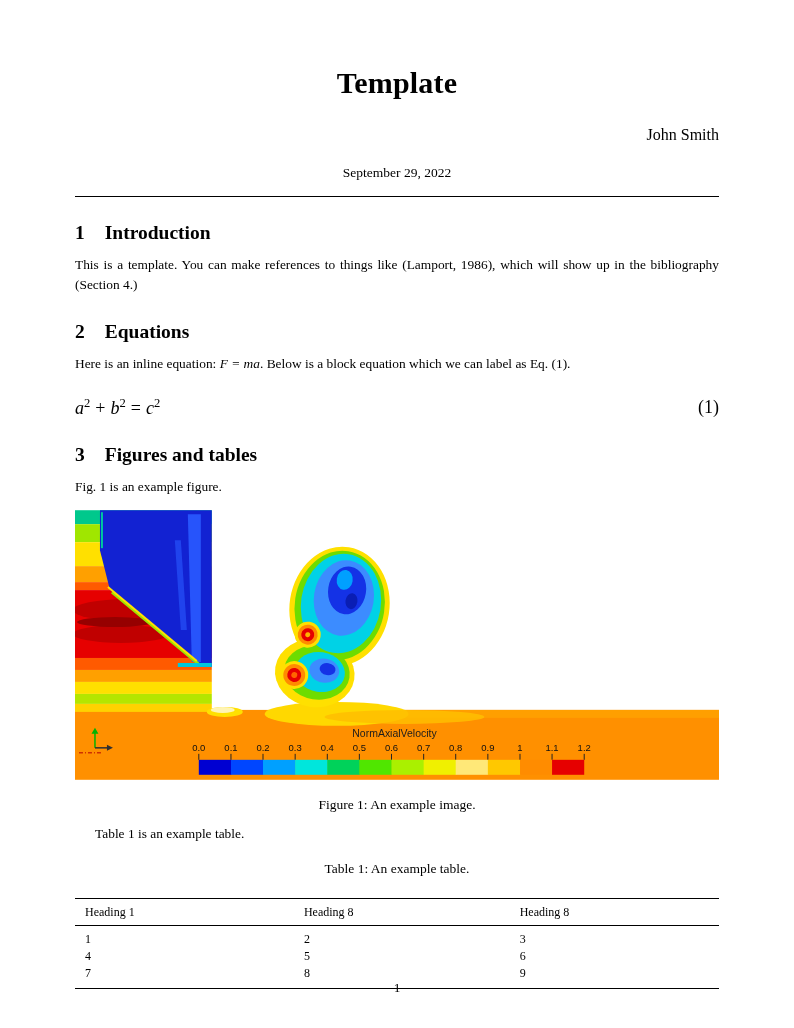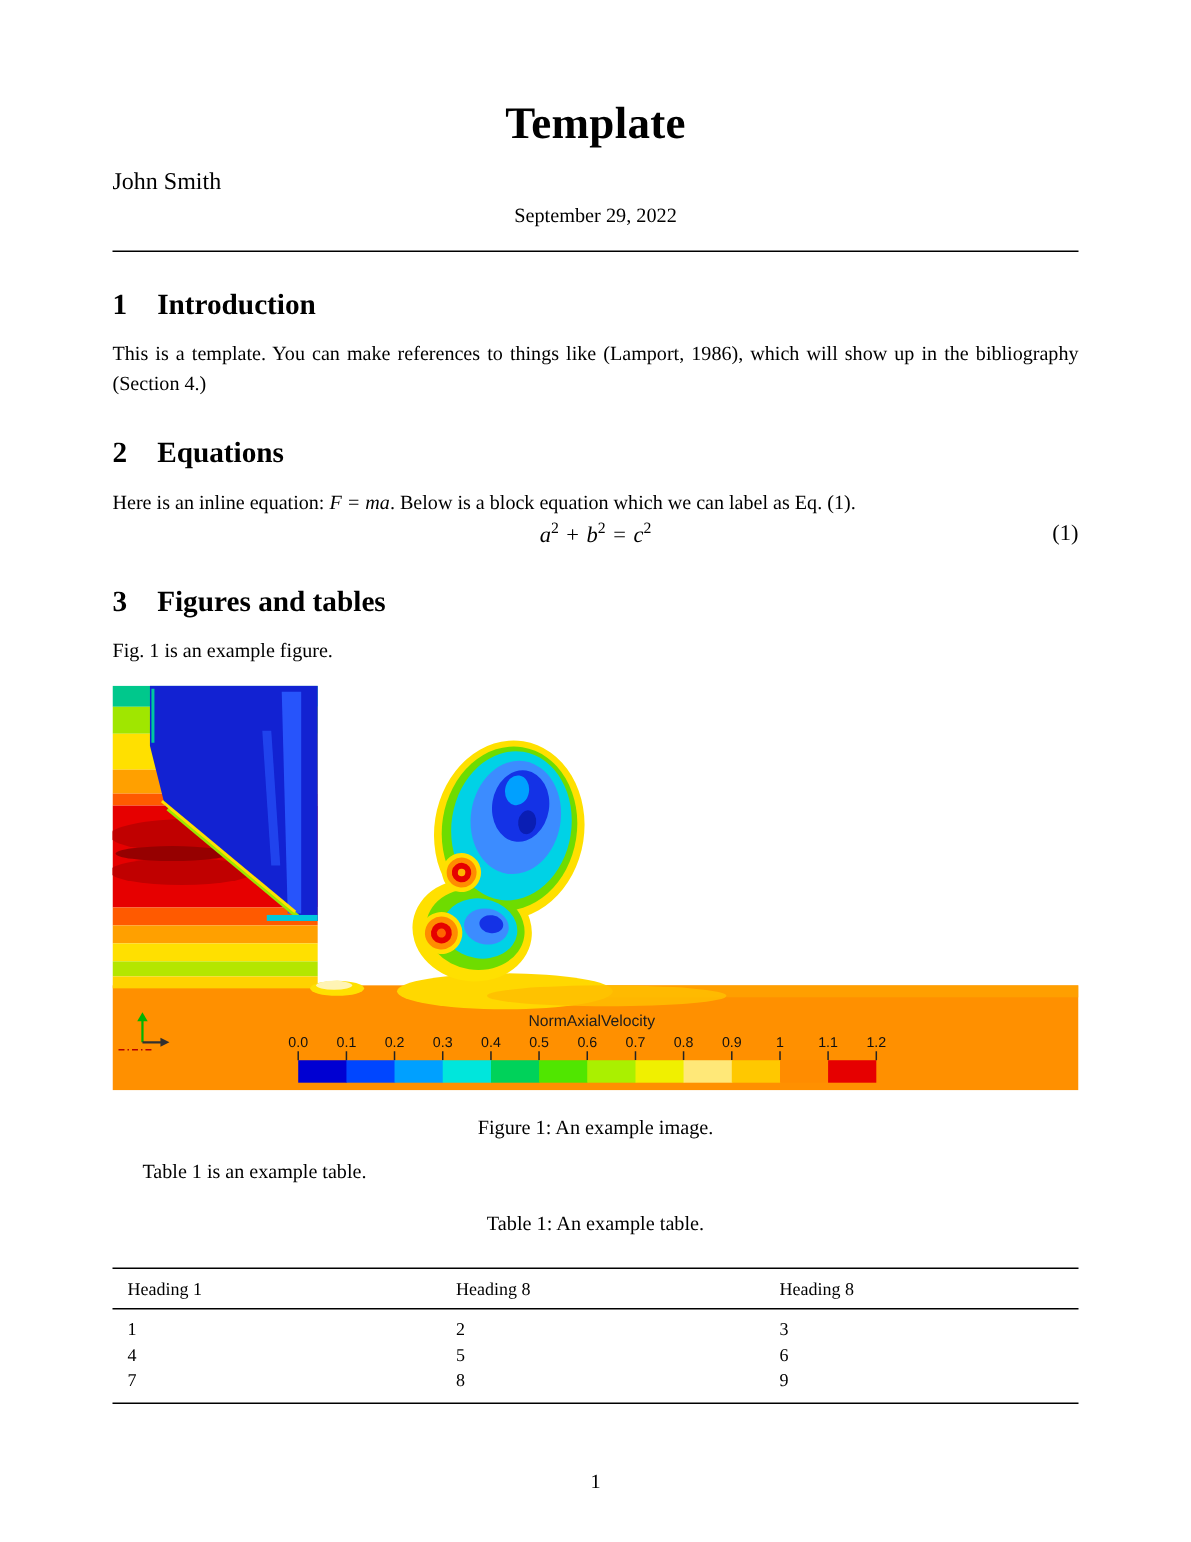--- a/index.html
+++ b/index.html
@@ -1,32 +1,32 @@
 <!DOCTYPE html>
 <html><head>
 <meta charset="utf-8">
 <style>
   html,body { margin:0; padding:0; background:#ffffff; }
   body { width:794px; height:1028px; font-family:"Liberation Serif", serif; color:#000; }
   .page { position:relative; width:794px; height:1028px; overflow:hidden; background:#fff; }
   .content { padding:0 75px; }
 
   .title { text-align:center; font-size:30px; font-weight:bold; margin-top:66px; letter-spacing:0.2px; }
-  .author { text-align:left; font-size:16px; margin-top:13px; }
-  .date { text-align:center; font-size:13.5px; margin-top:5px; }
+  .author { text-align:right; font-size:16px; margin-top:26px; }
+  .date { text-align:center; font-size:13.5px; margin-top:21px; }
   .title-rule { border:none; border-top:1.2px solid #000; margin:15px 0 0 0; }
 
   .sec { font-weight:bold; font-size:19.5px; margin-top:25px; }
   .sec-num { margin-right:20px; }
 
   .body-text { font-size:13.4px; line-height:1.52; text-align:justify; margin:11px 0 0 0; }
   .indent { text-indent:20px; text-align:left; }
   .math { font-style:italic; }
 
-  .equation { position:relative; margin-top:2px; font-size:15px; text-align:center; }
+  .equation { position:relative; margin-top:22px; font-size:18px; }
   .eq-body .mi { font-style:italic; }
   .eq-body .mo { margin:0 5px; }
   .eq-body sup { font-size:70%; }
   .eq-num { position:absolute; right:0; top:1px; }
 
   .figure-wrap { margin-top:12px; }
   .figure-wrap svg { display:block; margin:0 auto; }
 
   .caption { text-align:center; font-weight:normal; font-size:13.5px; margin-top:17px; }
 

